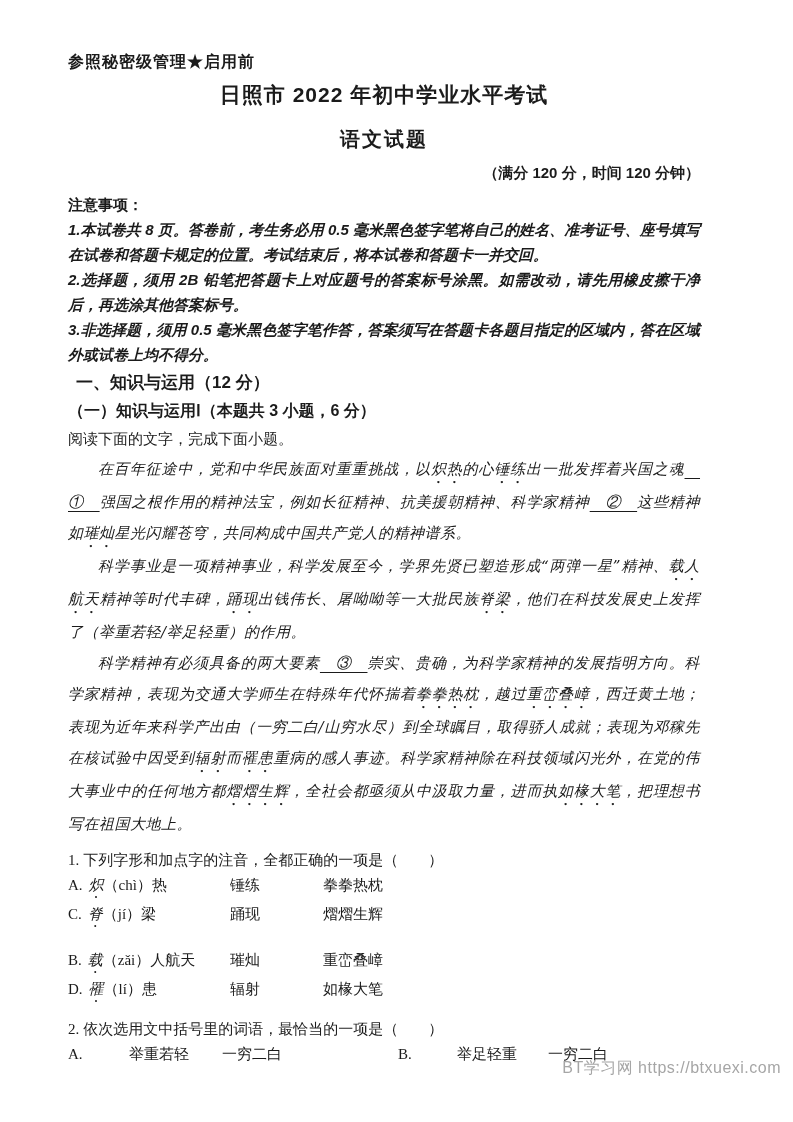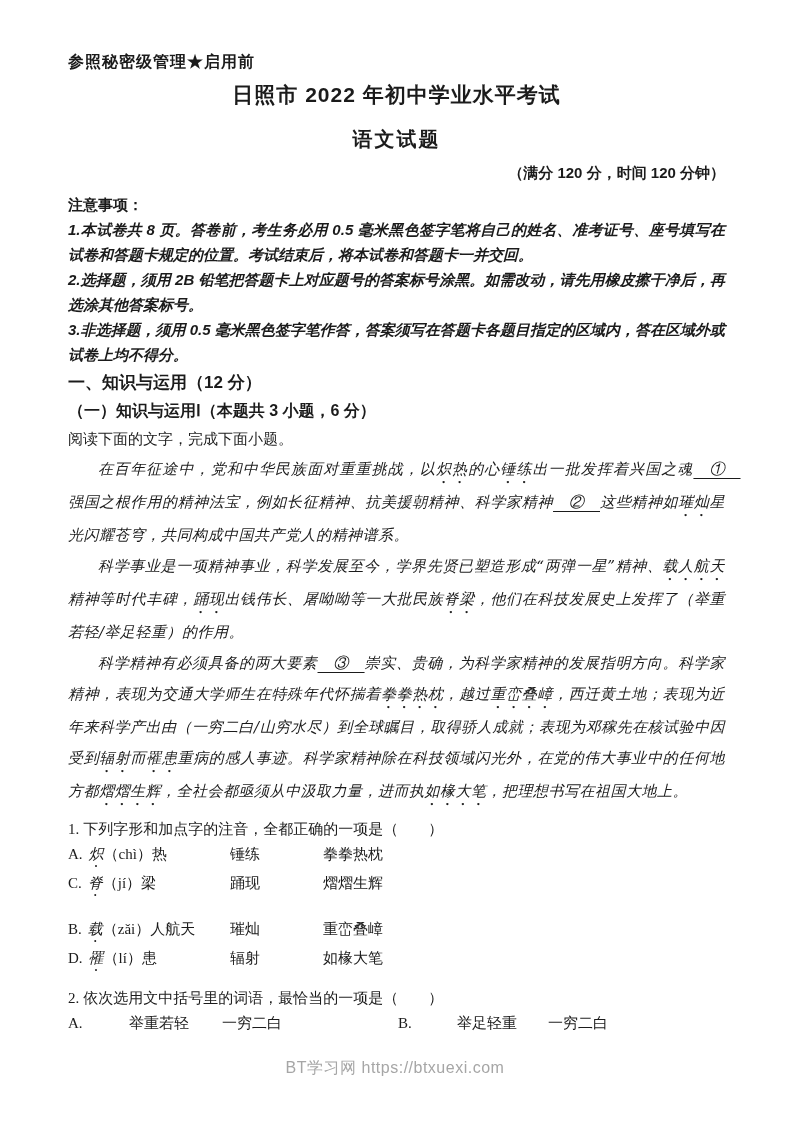--- a/index.html
+++ b/index.html
@@ -1,45 +1,45 @@
 <!DOCTYPE html>
 <html><head>
 <meta charset="utf-8">
 <style>
   html,body{margin:0;padding:0;background:#ffffff;}
   .page{position:relative;width:793px;height:1122px;background:#ffffff;color:#1b1b1b;overflow:hidden;}
-  .inner{padding:52px 68px 0 68px;}
+  .inner{padding:52px 93px 0 68px;}
   .classification{font:700 16px "Liberation Sans",sans-serif;letter-spacing:1px;margin-bottom:6px;}
   .title{font:700 21px "Liberation Sans",sans-serif;text-align:center;margin:8px 0 0 0;letter-spacing:1px;}
   .subject{font:700 20px "Liberation Sans",sans-serif;text-align:center;margin:17px 0 0 0;letter-spacing:2px;}
   .score{font:700 15px "Liberation Sans",sans-serif;text-align:right;margin:11px 0 0 0;}
   .notices{margin-top:9px;font:700 15px "Liberation Sans",sans-serif;line-height:25px;}
   .notice{margin:0;text-align:justify;font-style:italic;}
-  .sec{font:700 17px "Liberation Sans",sans-serif;line-height:28px;margin:2px 0 0 0;}
+  .sec{font:700 17px "Liberation Sans",sans-serif;line-height:28px;margin:2px 0 0 8px;}
   .sec2{font:700 16px "Liberation Sans",sans-serif;line-height:28px;margin:0;}
   .instruction{font:15px "Liberation Serif",serif;line-height:26px;margin:1px 0 2px 0;}
   .para{font:italic 15px "DejaVu Serif",serif;line-height:31px;text-indent:2em;text-align:justify;
         letter-spacing:.5px;margin:0;}
   .em{ text-emphasis:filled dot; text-emphasis-position:under left;font-style:italic;
        -webkit-text-emphasis:filled dot; -webkit-text-emphasis-position:under left;}
   .u{text-decoration:underline;text-underline-offset:4px;}
   .stem{font:15px "Liberation Serif",serif;line-height:26px;margin:7px 0 0 0;}
   .stem .qnum{margin-right:4px;}
   .opt-row{display:flex;font:15px "Liberation Serif",serif;line-height:24px;}
   .q1 .c0{width:162px;}
   .q1 .c1{width:93px;}
   .q1 .gap-b{margin-top:17px;}
   .lab{margin-right:6px;}
   .q2 .d0{width:28px;}
   .q2 .d1{width:126px;text-align:center;}
   .q2 .d2{width:176px;}
   .q2 .d3{width:28px;}
   .q2 .d4{width:122px;text-align:center;}
   .q2{margin-top:10px;}
-  .footer{position:absolute;left:0;right:3px;top:1058px;text-align:center;
+  .footer{position:absolute;left:0;right:12px;top:1058px;text-align:right;
           font:16px "Liberation Sans",sans-serif;color:#a6a6a6;letter-spacing:.5px;}
 </style>
 </head>
 <body>
 
 <div class="page">
   <div class="inner">
 
     <div class="classification">参照秘密级管理★启用前</div>
     <div class="title">日照市 2022 年初中学业水平考试</div>

